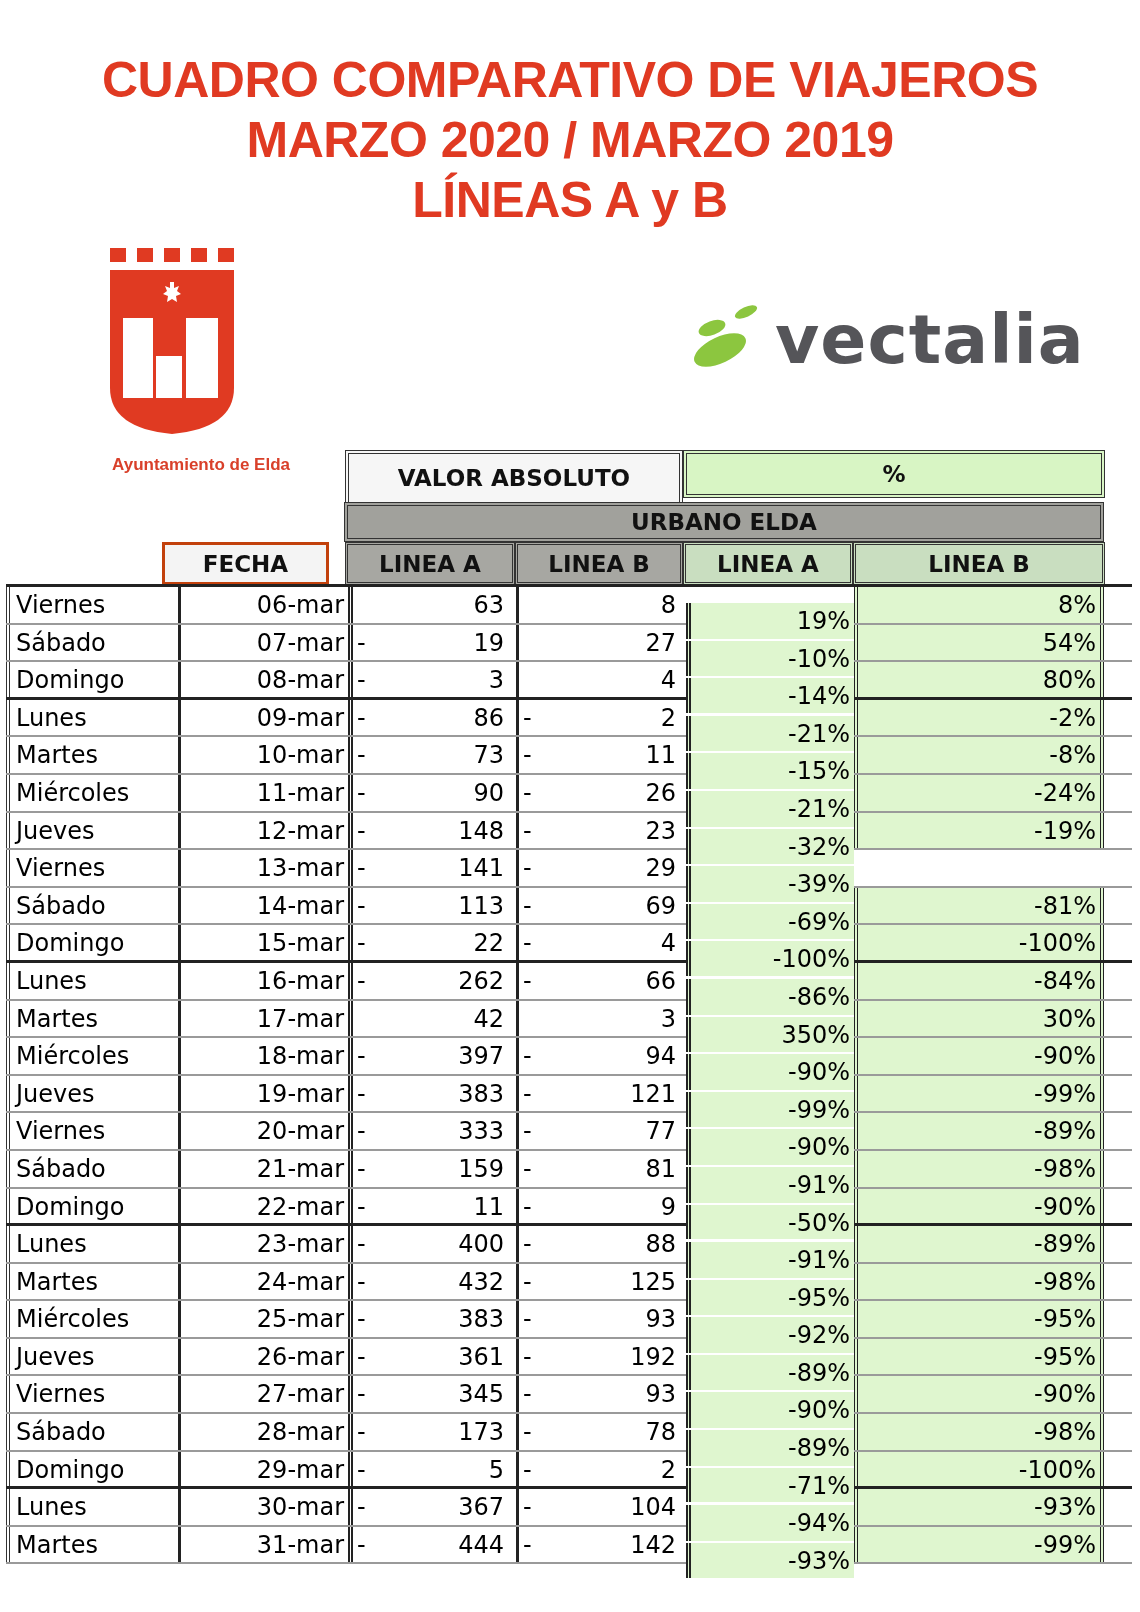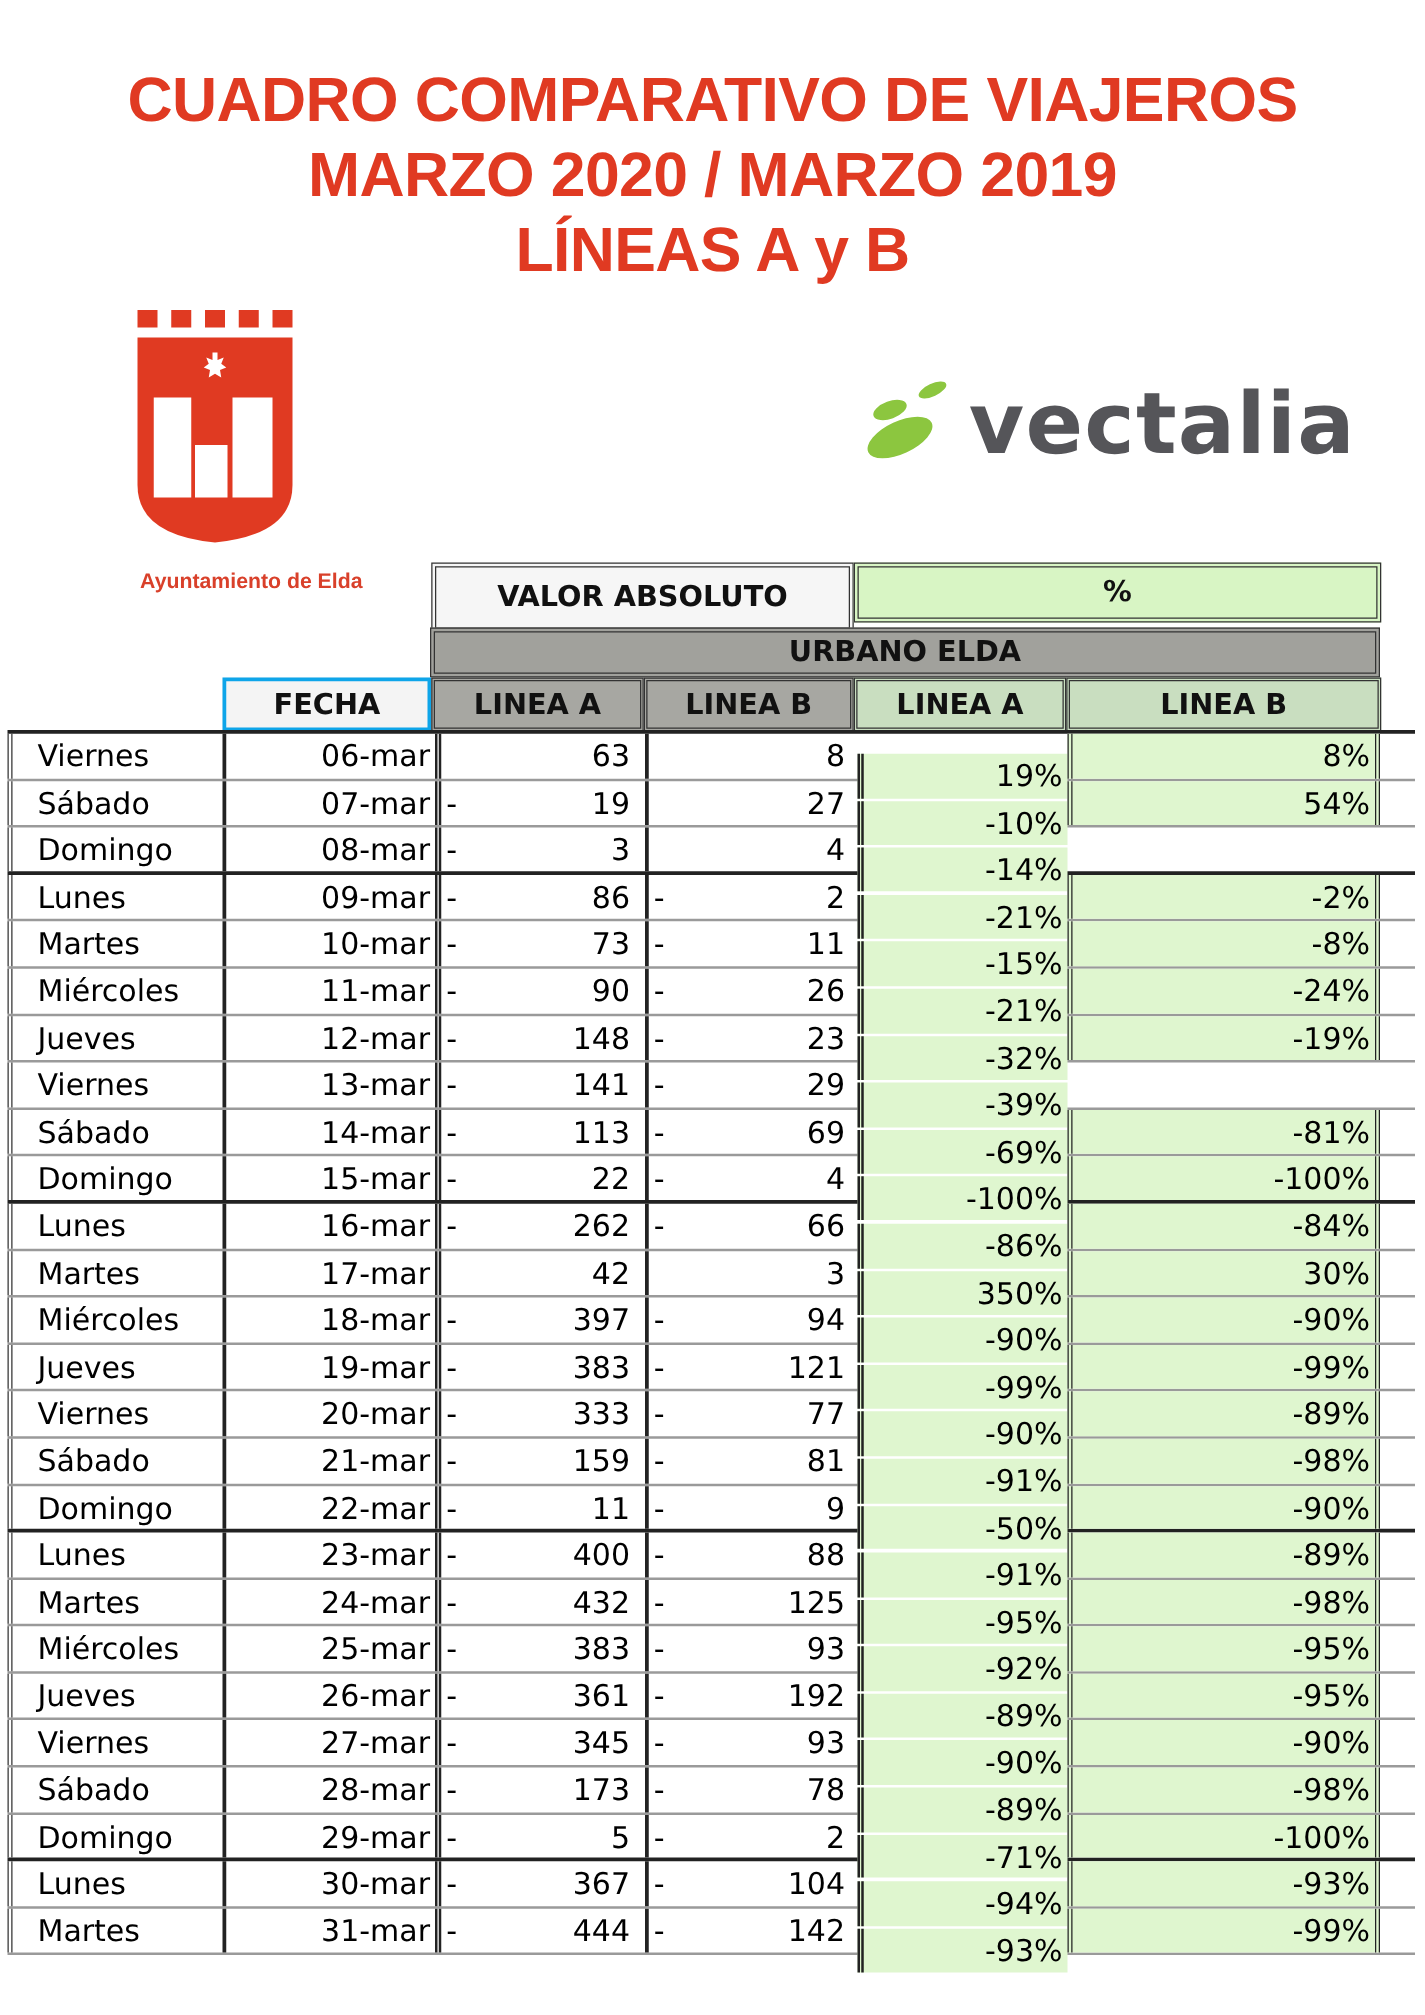--- a/index.html
+++ b/index.html
@@ -17,21 +17,21 @@
   .hdr.white { background:#f6f6f6; }
   .hdr.green { background:#d8f5c4; }
   .hdr.grey { background:#a1a19c; }
   .hdr.greyl { background:#a7a7a2; }
   .hdr.greenm { background:#c9dec0; }
 
   .rows { position:absolute; left:6px; top:597px; width:1126px; }
   .row { position:relative; height:37.6px; box-sizing:border-box; border-bottom:2px solid #9a9a9a; font-size:24px; line-height:37px; }
   .row.week-end { border-bottom:3px solid #222; }
   .cell { position:absolute; top:0; height:100%; box-sizing:border-box; padding:0 4px; white-space:nowrap; }
-  .c-day { left:0; width:172px; border-left:4px double #333; padding-left:20px; }
+  .c-day { left:0; width:172px; border-left:4px double #333; padding-left:6px; }
   .c-date { left:172px; width:170px; text-align:right; border-left:3px solid #222; }
   .c-la { left:342px; width:168px; text-align:right; border-left:5px double #222; padding-right:12px; }
   .c-lb { left:510px; width:170px; text-align:right; border-left:3px solid #222; padding-right:10px; }
   .c-pa { left:680px; width:168px; text-align:right; background:#dff6cf; border-left:5px double #222; padding-right:4px;margin-top:16px; }
   .c-pb { left:848px; width:250px; text-align:right; background:#dff6cf; border-left:4px double #222; border-right:4px double #222; padding-right:4px; }
   .dash { position:absolute; left:4px; top:0; }
   .row .cell { border-bottom:none; }
 </style>
 </head>
 <body>
@@ -66,21 +66,21 @@
     <ellipse cx="22" cy="28" rx="14" ry="7" transform="rotate(-20 22 28)" fill="#8cc63f"></ellipse>
     <ellipse cx="56" cy="12" rx="12" ry="5" transform="rotate(-25 56 12)" fill="#8cc63f"></ellipse>
   </svg>
   <div class="vectalia-word">vectalia</div>
 </div>
 
 <div>
   <div class="hdr white" style="left:345px;top:450px;width:338px;height:56px;border:4px double #333;">VALOR ABSOLUTO</div>
   <div class="hdr green" style="left:683px;top:450px;width:422px;height:48px;border:4px double #333;">%</div>
   <div class="hdr grey" style="left:344px;top:502px;width:760px;height:40px;border:4px double #333;">URBANO ELDA</div>
-  <div class="hdr white" style="left:178px;top:542px;width:167px;height:43px;border:3px solid #0ea5e9;background:#f4f4f4;">FECHA</div>
+  <div class="hdr white" style="left:162px;top:542px;width:167px;height:43px;border:3px solid #c2410c;background:#f4f4f4;">FECHA</div>
   <div class="hdr greyl" style="left:345px;top:542px;width:170px;height:43px;">LINEA A</div>
   <div class="hdr greyl" style="left:515px;top:542px;width:168px;height:43px;">LINEA B</div>
   <div class="hdr greenm" style="left:683px;top:542px;width:170px;height:43px;">LINEA A</div>
   <div class="hdr greenm" style="left:853px;top:542px;width:252px;height:43px;">LINEA B</div>
 </div>
 
 <div class="rows" id="rows" style="border-top:3px solid #222;top:584px;">
     <div class="row">
     <div class="cell c-day">Viernes</div>
     <div class="cell c-date">06-mar</div>
@@ -96,20 +96,21 @@
     <div class="cell c-lb"><span class="dash"></span><span>27</span></div>
     <div class="cell c-pa">-10%</div>
     <div class="cell c-pb">54%</div>
   </div>
     <div class="row week-end">
     <div class="cell c-day">Domingo</div>
     <div class="cell c-date">08-mar</div>
     <div class="cell c-la"><span class="dash">-</span><span>3</span></div>
     <div class="cell c-lb"><span class="dash"></span><span>4</span></div>
     <div class="cell c-pa">-14%</div>
+    <div class="cell c-pb">80%</div>
   </div>
     <div class="row">
     <div class="cell c-day">Lunes</div>
     <div class="cell c-date">09-mar</div>
     <div class="cell c-la"><span class="dash">-</span><span>86</span></div>
     <div class="cell c-lb"><span class="dash">-</span><span>2</span></div>
     <div class="cell c-pa">-21%</div>
     <div class="cell c-pb">-2%</div>
   </div>
     <div class="row">

